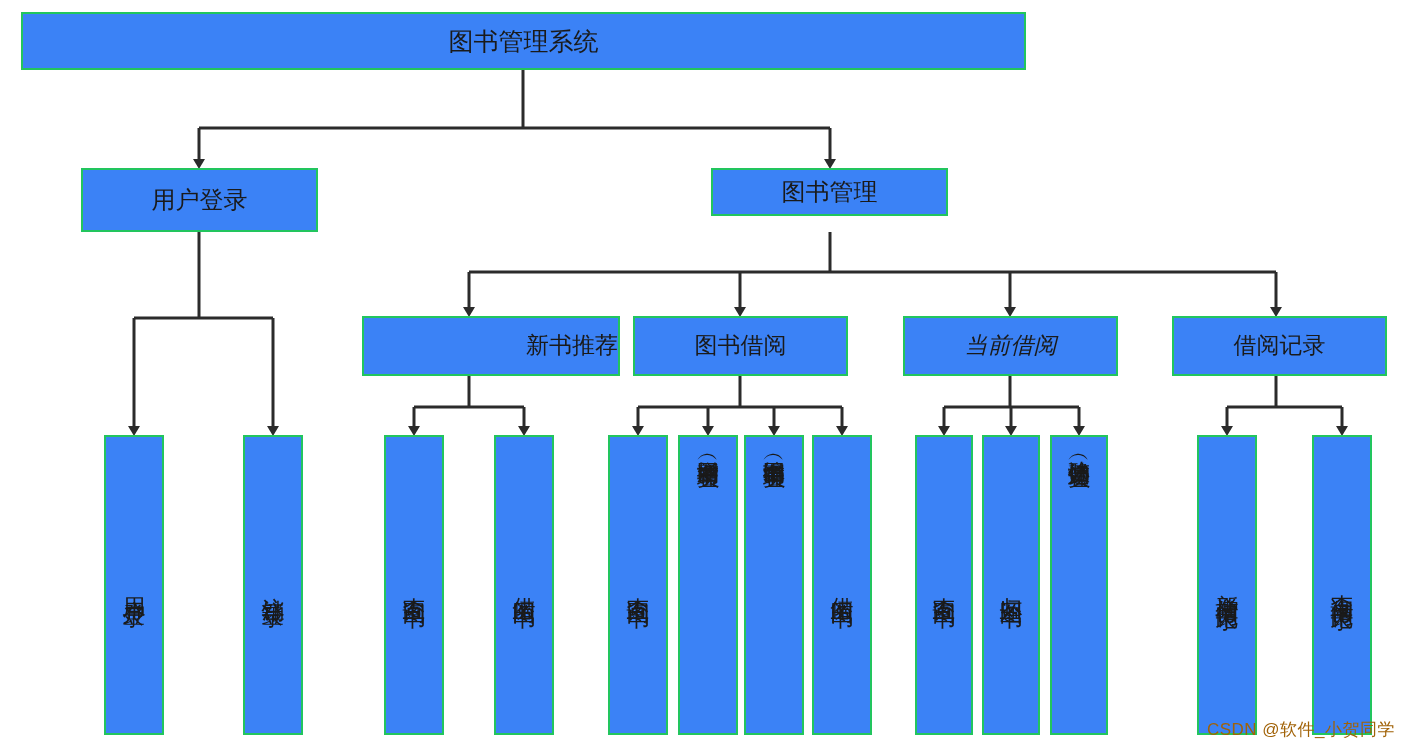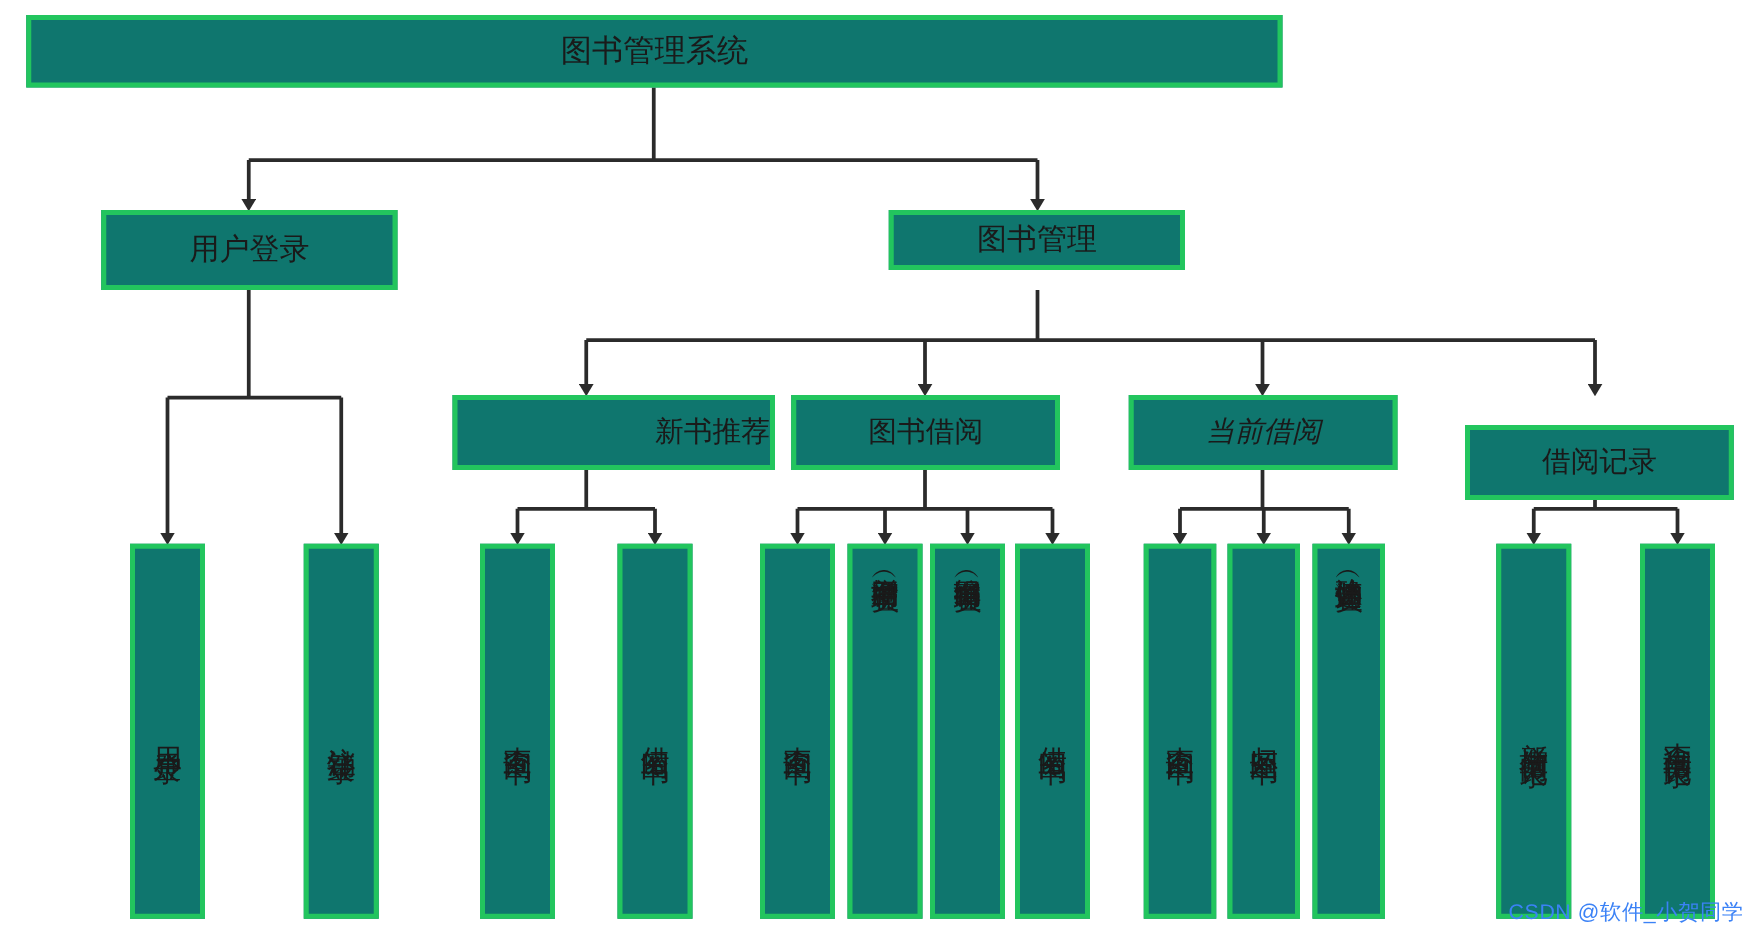--- a/index.html
+++ b/index.html
@@ -21,22 +21,22 @@
     position: absolute;
     left: 0;
     top: 0;
     width: 1405px;
     height: 747px;
     pointer-events: none;
   }
   .node {
     position: absolute;
     box-sizing: border-box;
-    background: #0f766e;
-    border: 4px solid #22c55e;
+    background: #3b82f6;
+    border: 2px solid #22c55e;
     display: flex;
     align-items: center;
     justify-content: center;
     color: #1a1a1a;
     z-index: 2;
   }
   .node-label {
     display: block;
     text-align: center;
     line-height: 1.12;
@@ -65,21 +65,21 @@
   }
   .node.leaf.centered {
     align-items: center;
     padding-top: 0;
   }
   #watermark {
     position: absolute;
     right: 10px;
     bottom: 6px;
     font-size: 17px;
-    color: #3b82f6;
+    color: #a16207;
     letter-spacing: 0.5px;
     z-index: 3;
     white-space: nowrap;
   }
 </style>
 </head>
 <body>
 
 <div id="diagram-root">
 
@@ -146,21 +146,21 @@
 
   <div class="node level3" style="left:362px; top:316px; width:258px; height:60px;justify-content:flex-end;">
     <span class="node-label">新书推荐</span>
   </div>
   <div class="node level3" style="left:633px; top:316px; width:215px; height:60px;">
     <span class="node-label">图书借阅</span>
   </div>
   <div class="node level3" style="left:903px; top:316px; width:215px; height:60px;font-style:italic;">
     <span class="node-label">当前借阅</span>
   </div>
-  <div class="node level3" style="left:1172px; top:316px; width:215px; height:60px;margin-top:24px;">
+  <div class="node level3" style="left:1172px; top:316px; width:215px; height:60px;">
     <span class="node-label">借阅记录</span>
   </div>
 
   <div class="node leaf centered" style="left:104px; top:435px; width:60px; height:300px;">
     <span class="node-label">用户登录</span>
   </div>
   <div class="node leaf centered" style="left:243px; top:435px; width:60px; height:300px;">
     <span class="node-label">注销登录</span>
   </div>
 

